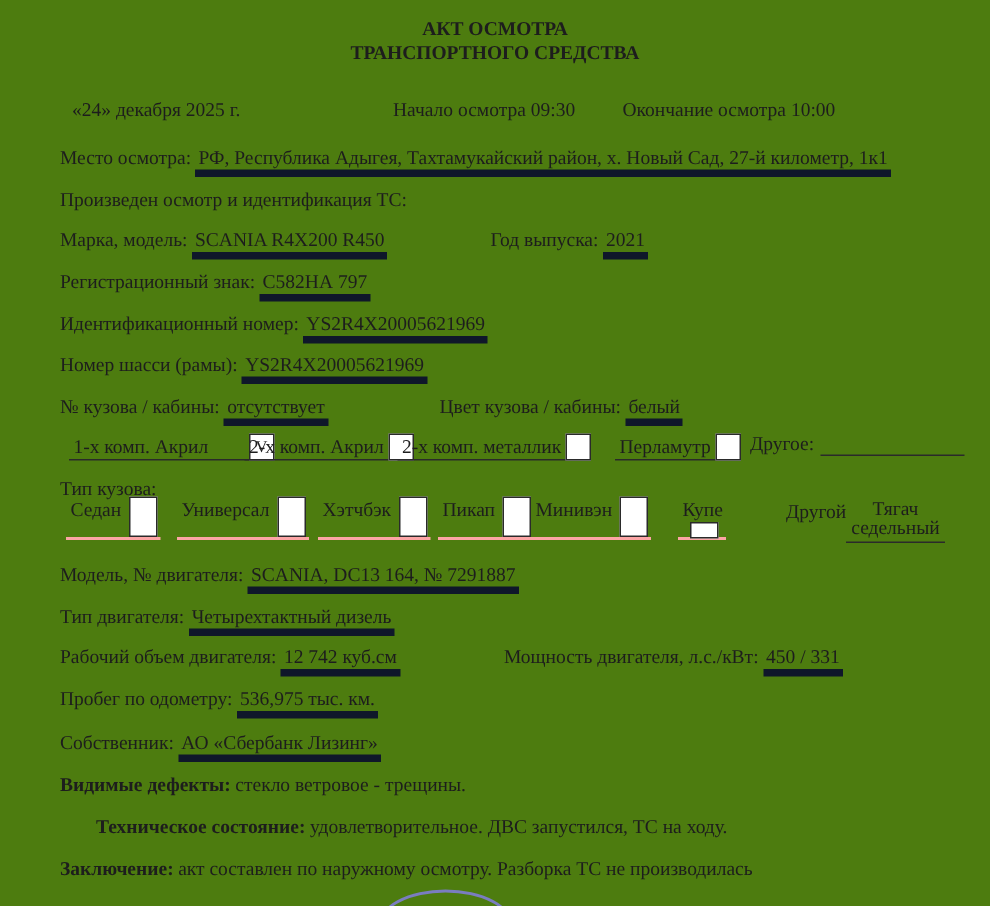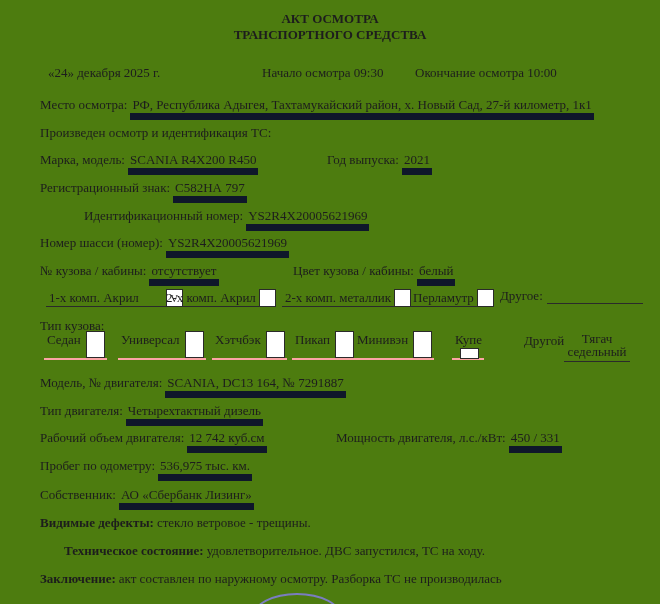--- a/index.html
+++ b/index.html
@@ -4,21 +4,21 @@
 <style>
   html,body { margin:0; padding:0; background:#fff; }
   .page {
     position:relative; width:660px; height:604px; background:#4d7c0f;
     font-family:"Liberation Serif", serif; font-size:13px; color:#1d1d1d;
     overflow:hidden;
   }
   .ln { position:absolute; white-space:nowrap; line-height:17px; }
   .center { left:0; width:660px; text-align:center; }
   .b { font-weight:bold; }
-  .uv { border-bottom:7px solid #0f172a; padding:0 2px 1px 2px; }
+  .uv { border-bottom:5px solid #0f172a; padding:0 2px 1px 2px; }
   .lbl { padding-right:3px; }
   
   .pgrp { position:absolute; display:inline-flex; align-items:flex-end;
           border-bottom:1px solid #2a2a2a; padding:0 0 0 3px; height:19px; }
   .pgrp .cb { width:15px; height:16px; border:1px solid #2a2a2a; margin-left:3px;
               margin-bottom:-1px; text-align:center; line-height:16px; font-size:11px;
               background:#fff; }
   
   .bgrp { position:absolute; display:inline-flex; align-items:flex-start;
           border-bottom:2px solid #fca5a5; padding:0 2px 0 3px; height:27px; }
@@ -52,45 +52,45 @@
     <span class="lbl">Марка, модель:</span><span class="uv">SCANIA R4X200 R450</span>
   </div>
   <div class="ln" style="top:151px; left:327px;">
     <span class="lbl">Год выпуска:</span><span class="uv">2021</span>
   </div>
 
   <div class="ln" style="top:179px; left:40px;">
     <span class="lbl">Регистрационный знак:</span><span class="uv">С582НА 797</span>
   </div>
 
-  <div class="ln" style="top:207px; left:40px;margin-left:44px;">
+  <div class="ln" style="top:207px; left:40px;">
     <span class="lbl">Идентификационный номер:</span><span class="uv">YS2R4X20005621969</span>
   </div>
 
   <div class="ln" style="top:234px; left:40px;">
-    <span class="lbl">Номер шасси (номер):</span><span class="uv">YS2R4X20005621969</span>
+    <span class="lbl">Номер шасси (рамы):</span><span class="uv">YS2R4X20005621969</span>
   </div>
 
   <div class="ln" style="top:262px; left:40px;">
     <span class="lbl">№ кузова / кабины:</span><span class="uv">отсутствует</span>
   </div>
   <div class="ln" style="top:262px; left:293px;">
     <span class="lbl">Цвет кузова / кабины:</span><span class="uv">белый</span>
   </div>
 
   <div class="ln" style="top:287px; left:0; width:660px; height:22px;">
     <span class="pgrp" style="left:46px;gap:24px;">
       <span>1-х комп. Акрил</span>
       <span class="cb">V</span>
     </span>
     <span class="pgrp" style="left:163px;">
       <span>2-х комп. Акрил</span>
       <span class="cb"></span>
     </span>
-    <span class="pgrp" style="left:282px;">
+    <span class="pgrp" style="left:265px;">
       <span>2-х комп. металлик</span>
       <span class="cb"></span>
     </span>
     <span class="pgrp" style="left:410px;justify-content:space-between;">
       <span>Перламутр</span>
       <span class="cb"></span>
     </span>
     <span style="position:absolute; left:500px;">Другое:</span>
     <span class="blank" style="position:absolute; left:547px; top:2px; width:96px;"></span>
   </div>

